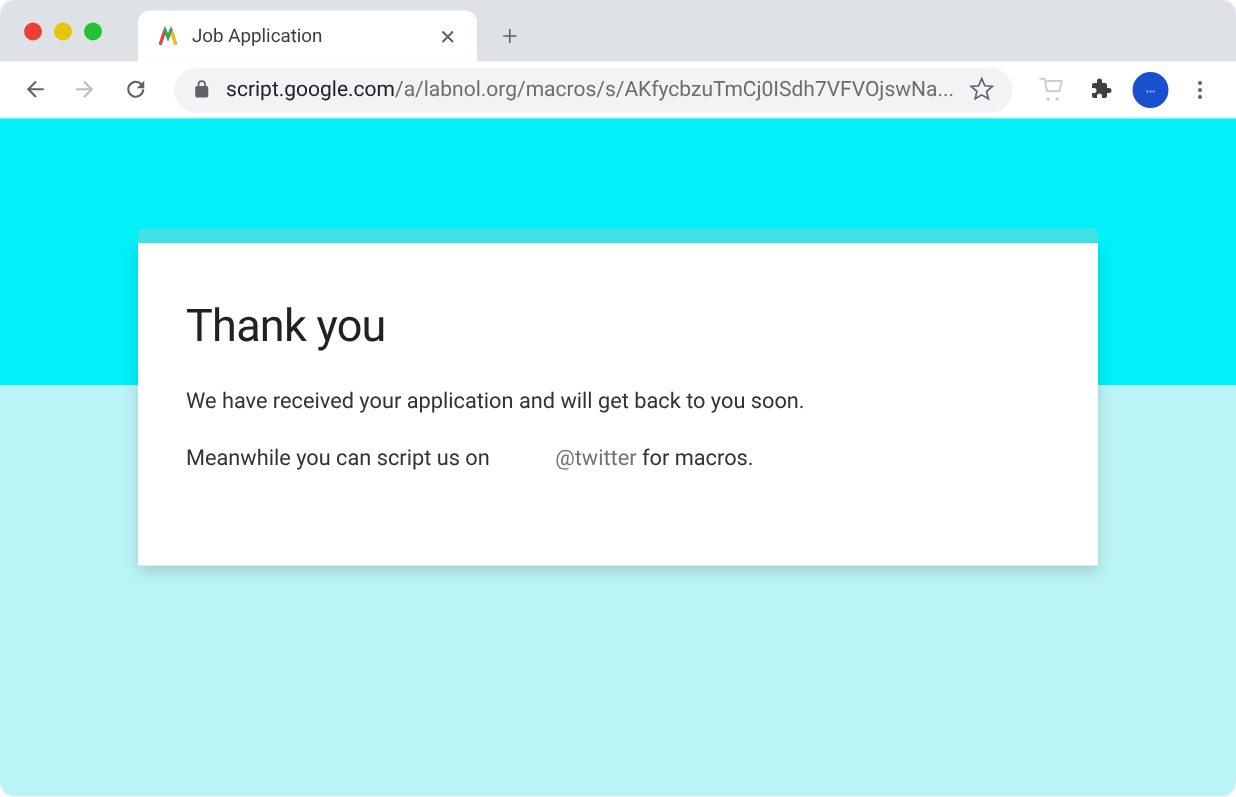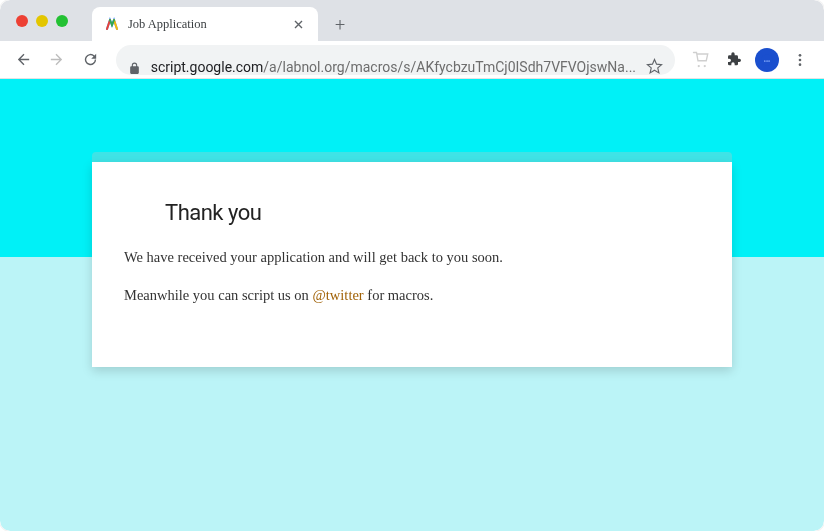--- a/index.html
+++ b/index.html
@@ -56,21 +56,20 @@
       display: flex;
       align-items: center;
       justify-content: center;
     }
     .tab-title {
       font-size: 12.5px;
       color: #3c4043;
       flex: 1;
       white-space: nowrap;
       overflow: hidden;
-      font-family: Liberation Serif, serif;
     }
     .tab-close {
       width: 16px;
       height: 16px;
       display: flex;
       align-items: center;
       justify-content: center;
       color: #5f6368;
       font-size: 15px;
       cursor: pointer;
@@ -107,21 +106,21 @@
       cursor: pointer;
       border-radius: 50%;
     }
     .nav-btn.disabled { color: #bdbdbd; }
     .address-bar {
       flex: 1;
       background: #f1f3f4;
       border-radius: 16px;
       height: 30px;
       display: flex;
-      align-items: flex-end;
+      align-items: center;
       padding: 0 12px;
       margin: 12px 6px;
       gap: 10px;
     }
     .lock-icon {
       color: #5f6368;
       display: flex;
       align-items: center;
     }
     .url {
@@ -182,37 +181,36 @@
       height: 10px;
       background: #3fe3e6;
       border-radius: 4px 4px 0 0;
     }
     .card {
       background: #fff;
       padding: 38px 32px 44px 32px;
       box-shadow: 0 4px 10px rgba(0,0,0,0.15);
     }
     .card h1 {
-      font-size: 22px;
+      font-size: 30px;
       font-weight: 400;
       color: #222;
       margin-bottom: 22px;
       letter-spacing: -0.5px;
-      margin-left: 41px;
     }
     .card p {
       font-size: 14.5px;
       color: #333;
       line-height: 1.5;
       margin-bottom: 16px;
-      font-family: Liberation Serif, serif;
     }
     .card a {
-      color: #a16207;
+      color: #737373;
       text-decoration: none;
+      margin-left: 40px;
     }
   </style>
 </head>
 <body>
 
 <div class="browser-chrome">
   <div class="traffic-lights">
     <div class="traffic-light tl-red"></div>
     <div class="traffic-light tl-yellow"></div>
     <div class="traffic-light tl-green"></div>

